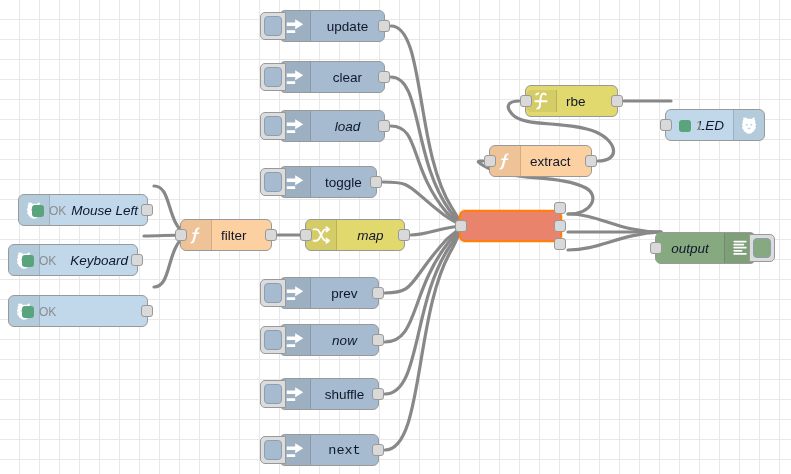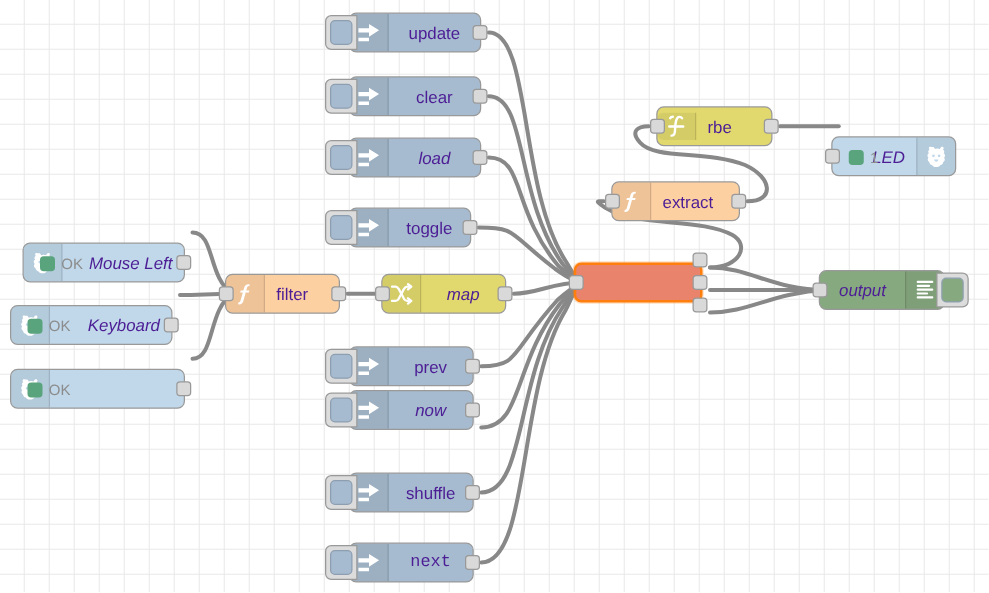--- a/index.html
+++ b/index.html
@@ -57,21 +57,21 @@
   }
   .node-icon.right-icon {
     border-left: 1px solid rgba(0,0,0,0.12);
   }
   .node-icon.left-icon {
     border-right: 1px solid rgba(0,0,0,0.12);
   }
   .node-label {
     flex: 1;
     font-size: 13.5px;
-    color: #4c1d95;
+    color: #0f172a;
     padding: 0 9px;
     white-space: nowrap;
     overflow: hidden;
   }
   .lbl-left   { text-align: left; }
   .lbl-right  { text-align: right; }
   .lbl-center { text-align: center; }
   .disabled .node-label { font-style: italic; }
 
   
@@ -339,21 +339,21 @@
           <div class="node-icon left-icon">
             <svg class="gicon" width="22" height="22" viewBox="0 0 24 24" fill="#ffffff">
               <path d="M3 8.2h9.2V4.6L21 10.1l-8.8 5.5v-3.6H3z"></path>
               <path d="M3 16.6h9.2v3.1H3z"></path>
             </svg>
           </div>
           <div class="node-label lbl-center">prev</div>
         </div>
         <div class="port out"></div>
       </div>
-      <div class="node c-inject disabled" style="left: 279px; top: 312px; width: 100px; justify-content: flex-end;">
+      <div class="node c-inject disabled" style="left: 279px; top: 324px; width: 100px; justify-content: flex-end;">
         <div class="side-button left">
           <div class="knob"></div>
         </div>
         <div class="node-body">
           <div class="node-icon left-icon">
             <svg class="gicon" width="22" height="22" viewBox="0 0 24 24" fill="#ffffff">
               <path d="M3 8.2h9.2V4.6L21 10.1l-8.8 5.5v-3.6H3z"></path>
               <path d="M3 16.6h9.2v3.1H3z"></path>
             </svg>
           </div>
@@ -434,21 +434,21 @@
       <div class="status" style="left: 679px; top: 119px;">
         <span class="dot" style="background: rgb(89, 163, 125);"></span>
         <span class="stext">1</span>
       </div>
       <div class="node c-mpc disabled selected" style="left: 459px; top: 210px; width: 103px;">
         <div class="port in"></div>
         <div class="port out" style="margin-top: -24px;"></div>
         <div class="port out" style="margin-top: -6px;"></div>
         <div class="port out" style="margin-top: 12px;"></div>
       </div>
-      <div class="node c-debug disabled" style="left: 655px; top: 216px; width: 101px;">
+      <div class="node c-debug disabled" style="left: 655px; top: 232px; width: 101px;">
         <div class="side-button right">
           <div class="knob"></div>
         </div>
         <div class="node-body">
           <div class="node-label lbl-center">output</div>
           <div class="node-icon right-icon">
             <svg class="gicon" width="20" height="20" viewBox="0 0 24 24" fill="#ffffff">
               <rect x="4" y="3.2" width="16" height="2.1" rx="1"></rect>
               <rect x="4" y="6.9" width="13" height="2.1" rx="1"></rect>
               <rect x="4" y="10.6" width="16" height="2.1" rx="1"></rect>

